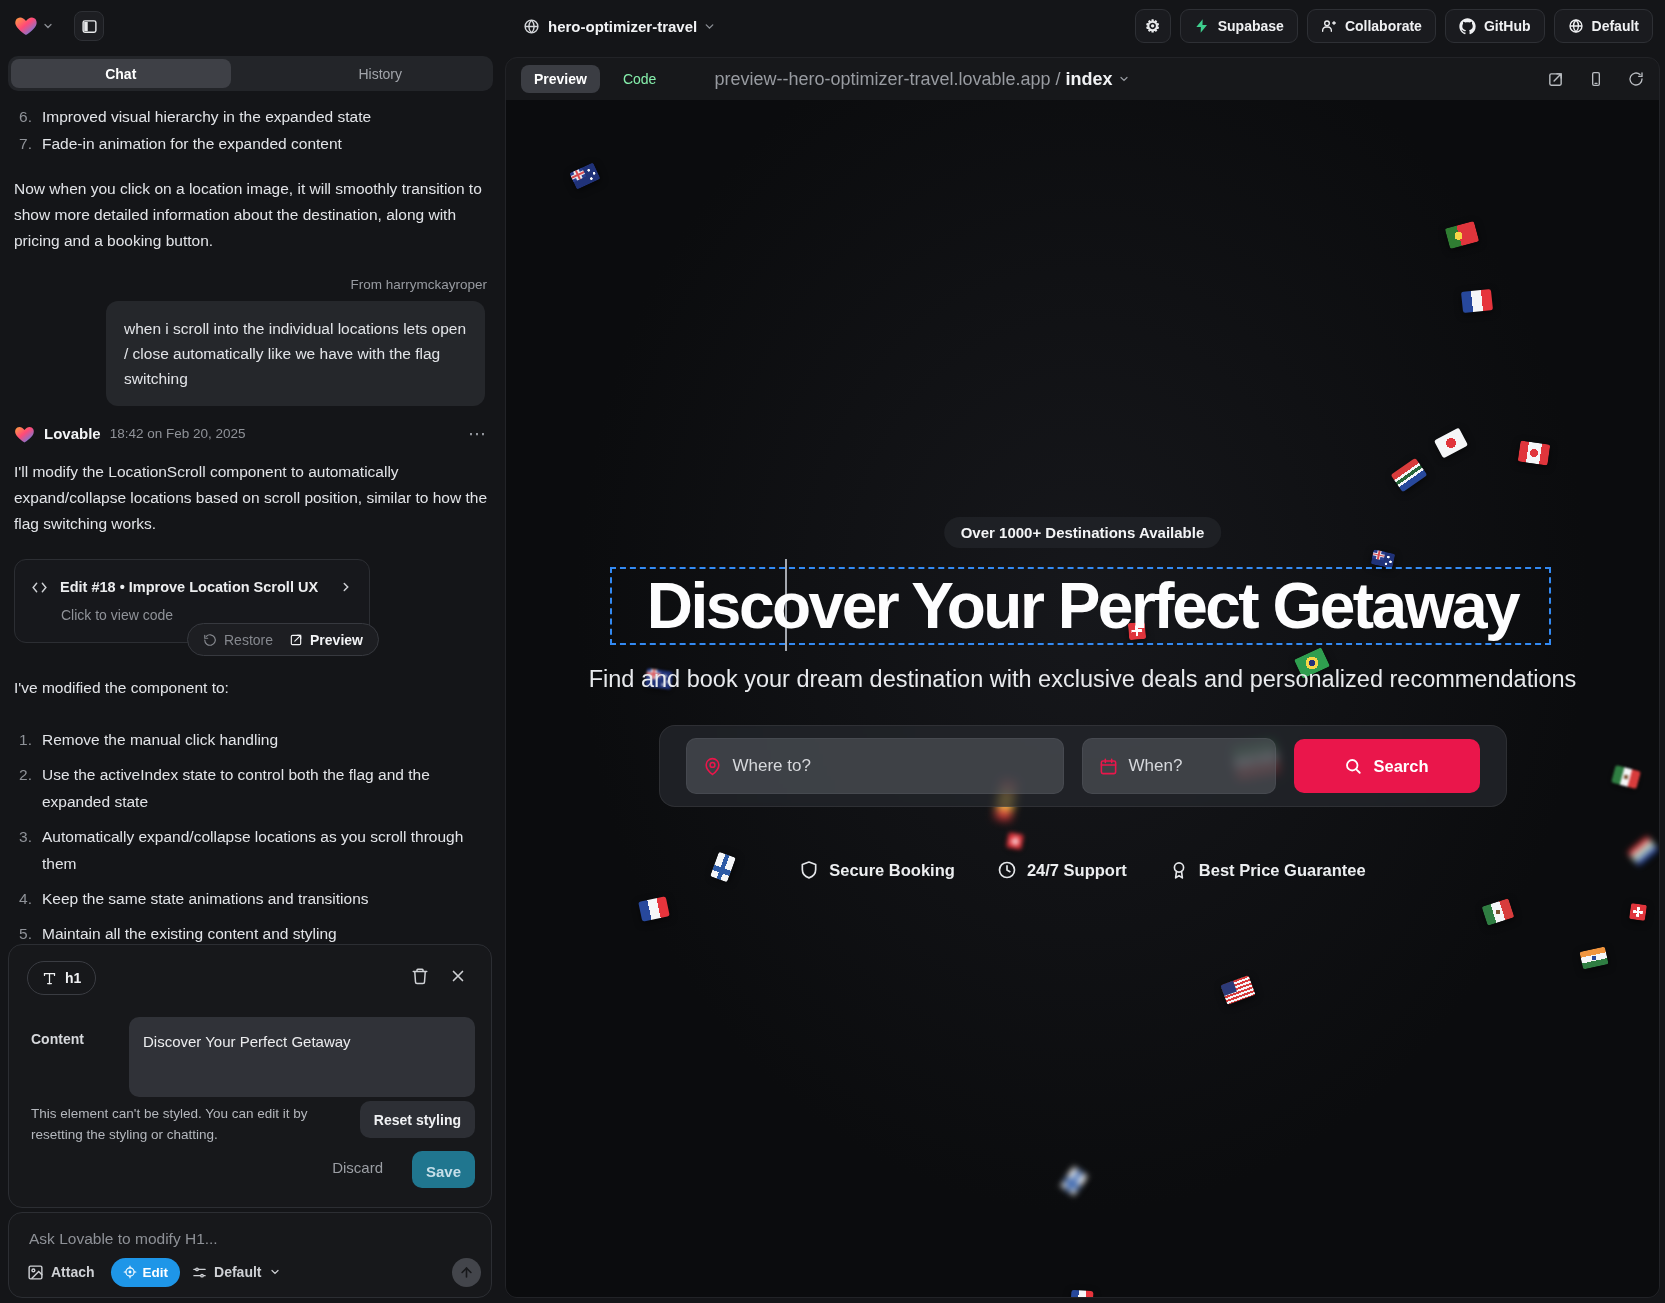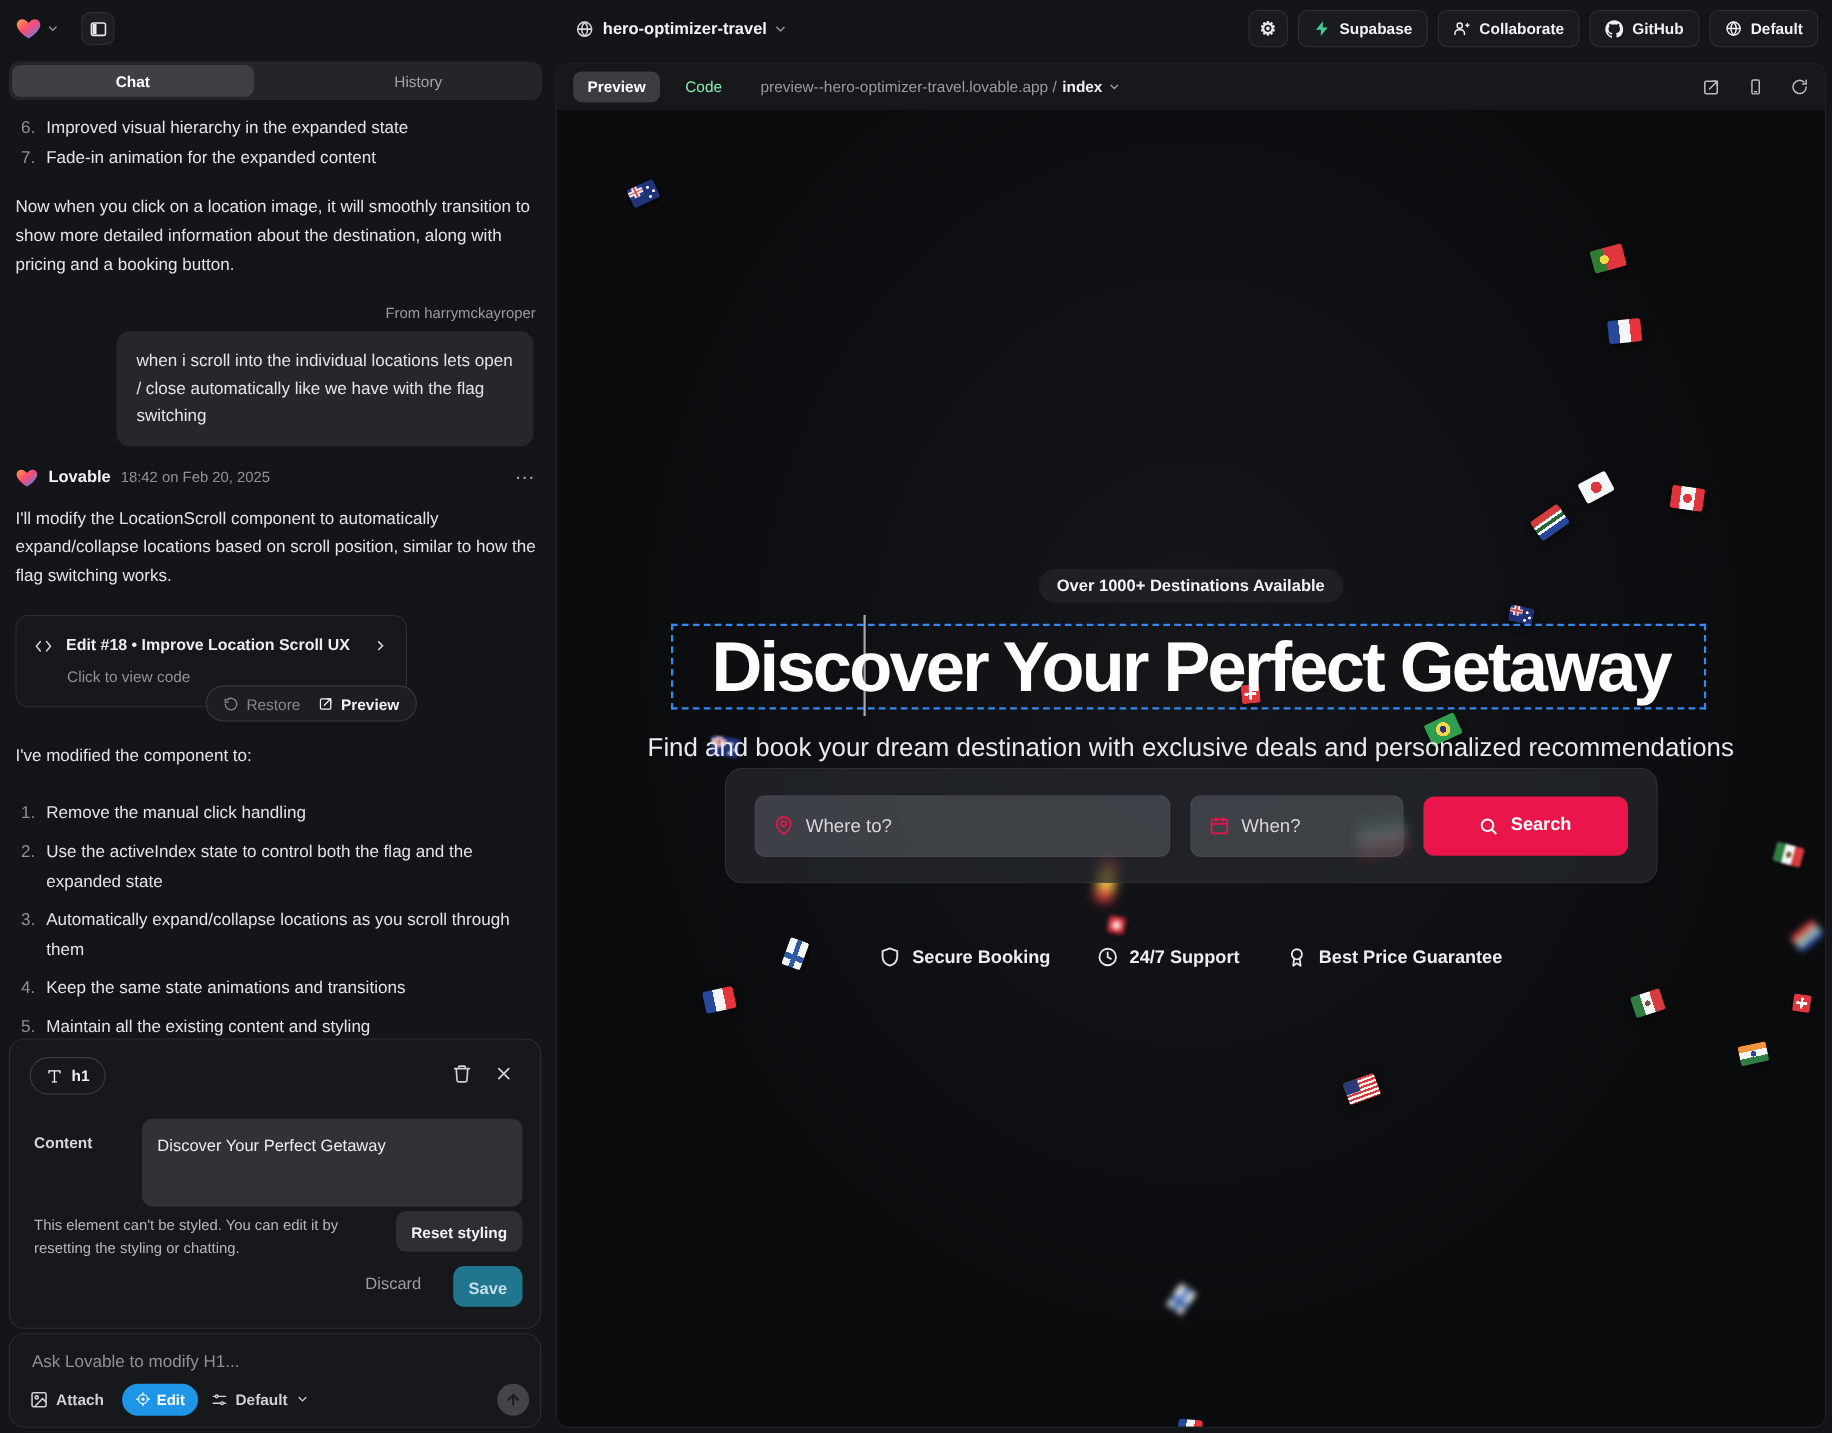--- a/index.html
+++ b/index.html
@@ -85,35 +85,35 @@
     border-radius:15px;height:29px;padding:0 12px;cursor:pointer;}
   .ci-default{display:flex;align-items:center;gap:7px;color:#cfd1d5;font-size:14px;font-weight:600;cursor:pointer;}
   .ci-send{margin-left:auto;width:29px;height:29px;border-radius:50%;background:#43454b;color:#17181b;
     display:flex;align-items:center;justify-content:center;cursor:pointer;}
   
   .preview-panel{position:absolute;left:505px;top:57px;right:5px;bottom:5px;background:#17181b;
     border:1px solid #222327;border-radius:12px;overflow:hidden;}
   .pv-toolbar{position:absolute;left:0;top:0;right:0;height:42px;display:flex;align-items:center;padding:0 15px;gap:10px;}
   .pv-tab{font-size:14px;color:#86efac;padding:6px 13px;border-radius:8px;cursor:pointer;}
   .pv-tab.active{background:#3b3d43;color:#fff;font-weight:600;}
-  .pv-url{margin-left:12px;display:flex;align-items:center;gap:5px;font-size:14px;color:#989ba1;cursor:pointer;}
+  .pv-url{margin-left:35px;display:flex;align-items:center;gap:5px;font-size:18px;color:#989ba1;cursor:pointer;}
   .pv-url b{color:#f0f1f3;font-weight:700;}
   .pv-icons{margin-left:auto;display:flex;align-items:center;gap:24px;color:#b9bcc1;}
   .pv-icons .ic{cursor:pointer;}
   .pv-page{position:absolute;left:0;top:42px;right:0;bottom:0;background:radial-gradient(ellipse at 50% 42%,#16171b 0%,#0b0c0e 62%);
     overflow:hidden;}
   
   .hero-badge{position:absolute;left:50%;top:417px;transform:translateX(-50%);background:rgba(32,34,39,.88);
     border-radius:17px;padding:7px 17px;font-size:15px;font-weight:700;color:#f3f4f6;white-space:nowrap;}
   .sel-box{position:absolute;left:104px;top:467px;width:941px;height:78px;border:2px dashed #338af3;}
   .caret-line{position:absolute;left:279px;top:459px;width:1.5px;height:92px;background:rgba(190,195,203,.85);}
   .hero-title{position:absolute;left:0;right:0;top:470px;text-align:center;font-size:64px;font-weight:800;
     letter-spacing:-2.5px;color:#fdfdfe;line-height:72px;}
   .hero-sub{position:absolute;left:0;right:0;top:566px;text-align:center;font-size:23.5px;font-weight:500;color:#e8eaed;}
-  .search-card{position:absolute;left:50%;top:598px;transform:translateX(-50%);width:848px;height:105px;
+  .search-card{position:absolute;left:50%;top:625px;transform:translateX(-50%);width:848px;height:82px;
     background:rgba(38,40,46,.72);border:1px solid rgba(255,255,255,.07);border-radius:16px;
     display:flex;align-items:center;gap:18px;padding:0 26px;backdrop-filter:blur(2px);}
   .s-input{height:56px;background:rgba(88,91,99,.55);border:1px solid rgba(255,255,255,.05);border-radius:10px;
     display:flex;align-items:center;gap:11px;padding:0 16px;color:#d6d8dc;font-size:17px;cursor:text;}
   .s-where{flex:2.15;}
   .s-when{flex:1;}
   .s-btn{width:186px;height:54px;background:#ea164b;border:none;border-radius:10px;color:#fff;font-size:16.5px;
     font-weight:700;display:flex;align-items:center;justify-content:center;gap:11px;cursor:pointer;
     font-family:"Liberation Sans","DejaVu Sans",sans-serif;}
   .trust-row{position:absolute;left:0;right:0;top:760px;display:flex;justify-content:center;gap:42px;}

